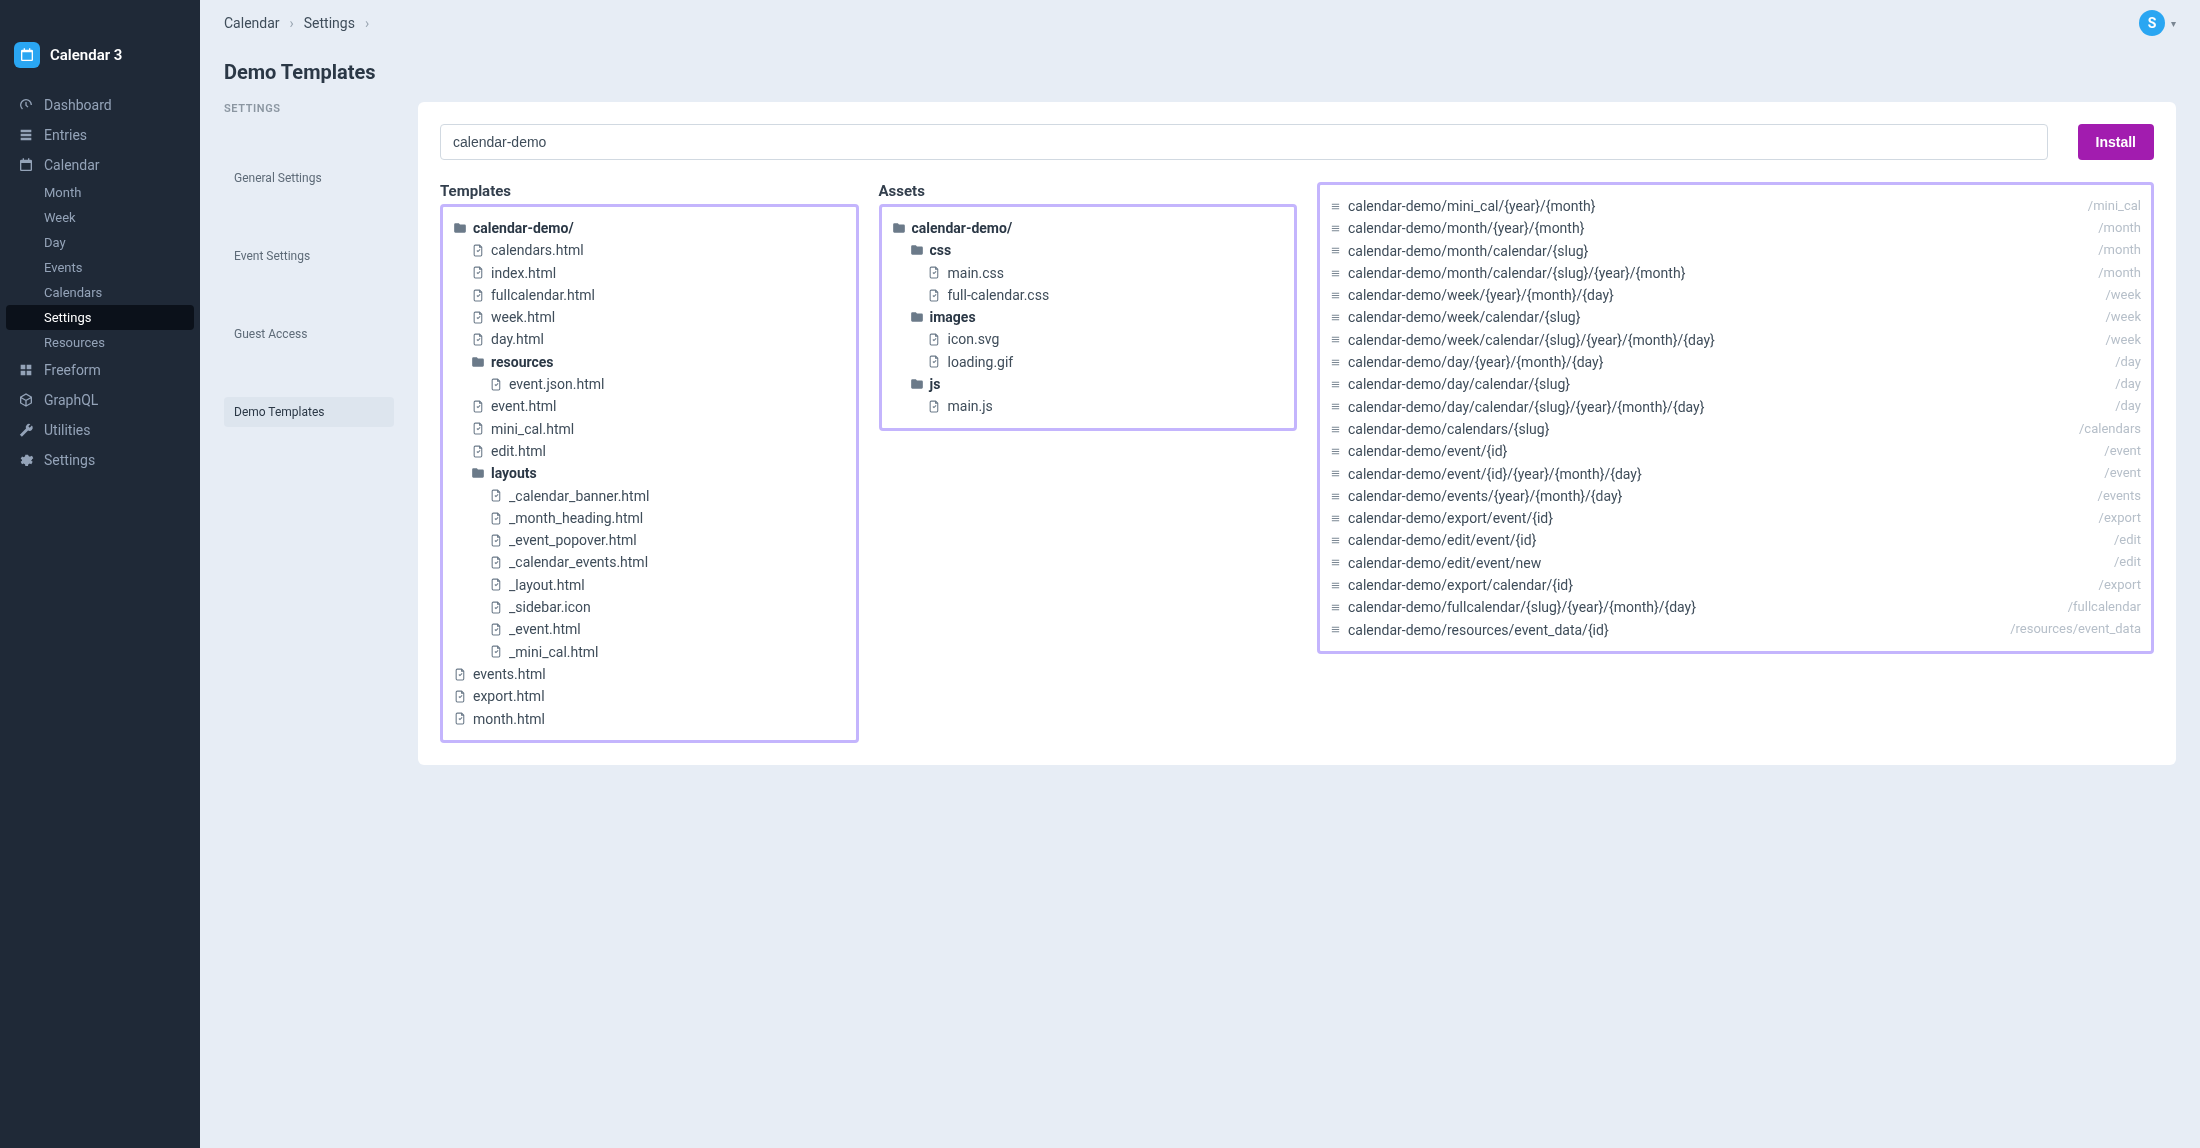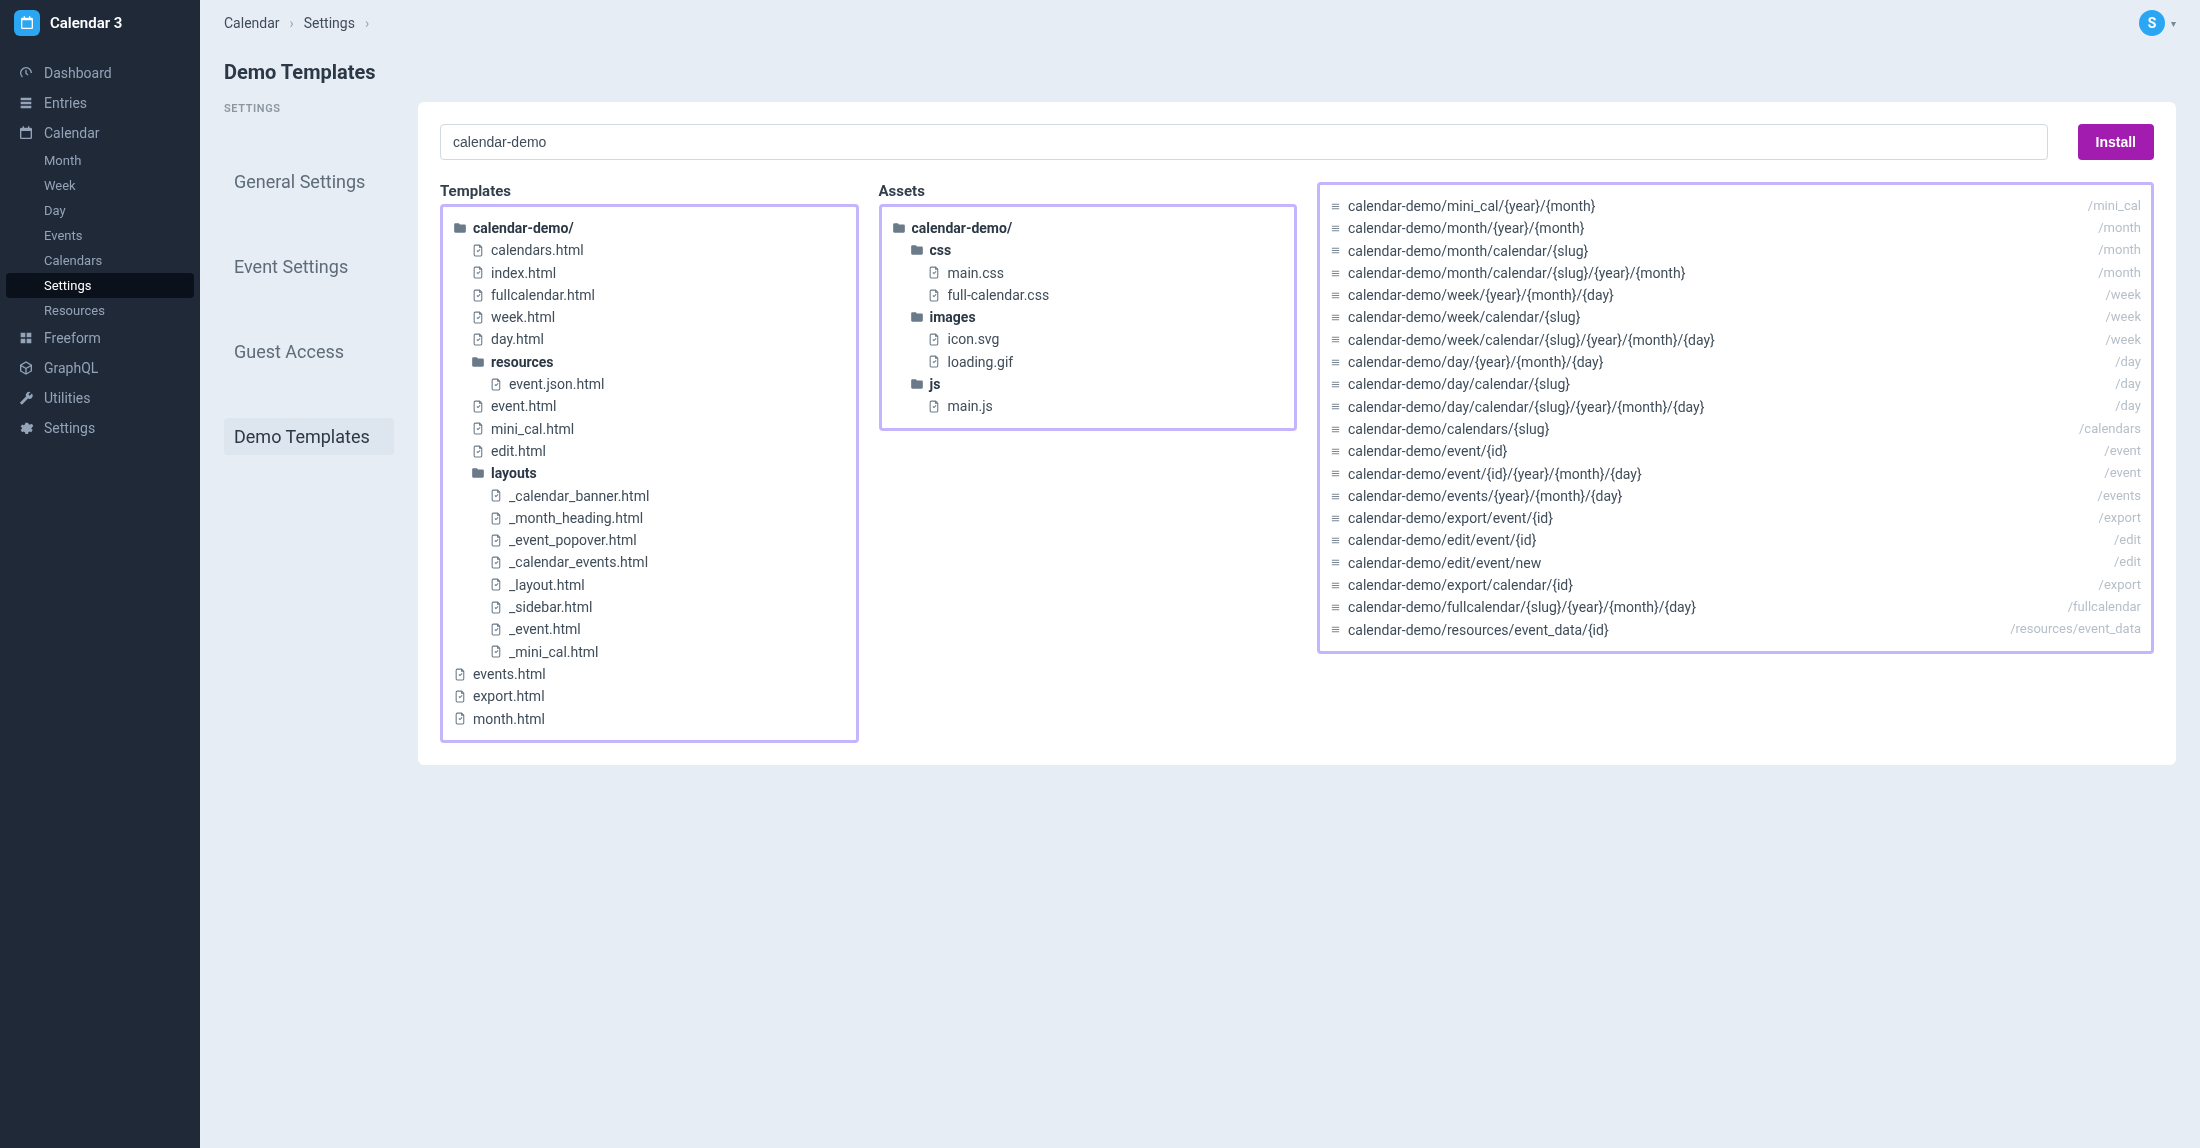--- a/index.html
+++ b/index.html
@@ -1,21 +1,21 @@
 <!DOCTYPE html>
 <html><head>
 <meta charset="utf-8">
 <style>
 * { box-sizing: border-box; margin: 0; padding: 0; }
 body { font-family: -apple-system, BlinkMacSystemFont, "Segoe UI", Roboto, sans-serif; font-size: 14px; color: #3f4d5a; background: #e7edf5; }
 .app { display: flex; height: 100vh; }
 
 
 .sidebar { width: 200px; background: #1f2937; color: #cbd5e1; display: flex; flex-direction: column; flex-shrink: 0; }
-.sidebar-header { display: flex; align-items: center; gap: 10px; padding: 10px 14px; color: #fff; font-weight: 600; font-size: 15px; }
+.sidebar-header { display: flex; align-items: center; gap: 10px; padding: 10px 14px; color: #fff; font-weight: 600; font-size: 15px; margin-top: 32px; }
 .brand-icon { width: 26px; height: 26px; background: #2aa6f2; border-radius: 6px; display: flex; align-items: center; justify-content: center; }
 .brand-icon svg { width: 16px; height: 16px; fill: #fff; }
 .nav { padding: 12px 0; }
 .nav-item { display: flex; align-items: flex-end; gap: 10px; padding: 7px 18px; color: #94a3b8; cursor: pointer; font-size: 14px; }
 .nav-item.active { background: #0f1722; color: #fff; }
 .nav-item .ico { width: 16px; height: 16px; display: flex; align-items: center; justify-content: center; }
 .nav-sub { }
 .nav-sub .nav-item { padding-left: 44px; font-size: 13px; padding-top: 5px; padding-bottom: 5px; }
 .nav-sub .nav-item.active { background: #0b111a; border-radius: 4px; margin: 0 6px; padding-left: 38px; }
 
@@ -26,21 +26,21 @@
 .breadcrumb .crumb { color: #3f4d5a; cursor: pointer; }
 .breadcrumb .sep { color: #9aa6b2; }
 .user-area { display: flex; align-items: center; gap: 6px; cursor: pointer; }
 .avatar { width: 26px; height: 26px; border-radius: 50%; background: #2aa6f2; color: #fff; display: flex; align-items: center; justify-content: center; font-weight: 700; font-size: 14px; }
 .content { padding: 0 24px 24px; }
 .page-title { font-size: 20px; font-weight: 700; color: #2b3846; padding: 14px 0 18px; }
 
 .two-col { display: flex; gap: 24px; }
 .settings-nav { width: 170px; flex-shrink: 0; }
 .settings-nav h4 { font-size: 11px; text-transform: uppercase; letter-spacing: 0.6px; color: #8b96a1; margin-bottom: 12px; font-weight: 600; }
-.settings-link { display: block; padding: 8px 10px; color: #5e6b78; cursor: pointer; font-size: 18px; border-radius: 4px; margin-top: 48px; }
+.settings-link { display: block; padding: 8px 10px; color: #5e6b78; cursor: pointer; font-size: 12px; border-radius: 4px; margin-top: 48px; }
 .settings-link.active { background: #dde5ee; color: #2b3846; }
 
 .card { flex: 1; background: #fff; border-radius: 6px; padding: 22px; }
 .field-label { font-weight: 700; font-size: 14px; color: #394653; margin-bottom: 10px; }
 .install-row { display: flex; gap: 30px; align-items: center; margin-bottom: 22px; }
 .text-input { flex: 1; padding: 9px 12px; border: 1px solid #d1d9e1; border-radius: 4px; font-size: 14px; color: #3f4d5a; }
 .btn-primary { background: #a21caf; color: #fff; border: none; border-radius: 4px; padding: 10px 18px; font-weight: 600; font-size: 14px; cursor: pointer; }
 
 .listing { display: grid; grid-template-columns: 1fr 1fr 2fr; gap: 20px; }
 .listing h3 { font-weight: 700; font-size: 15px; color: #333f4d; margin-bottom: 4px; }
@@ -356,21 +356,21 @@
                     <span>_layout.html</span>
                   </div>
                   <div class="tree-row indent-2">
                     <span class="fi">
                       <svg viewBox="0 0 24 24" width="13" height="13" fill="none" stroke="currentColor" stroke-width="2">
                         <path d="M6 2h8l4 4v14a2 2 0 0 1-2 2H6a2 2 0 0 1-2-2V4a2 2 0 0 1 2-2Z"></path>
                         <path d="M14 2v4h4"></path>
                         <path d="M9 12l2 2 4-4"></path>
                       </svg>
                     </span>
-                    <span>_sidebar.html</span>
+                    <span>_sidebar.icon</span>
                   </div>
                   <div class="tree-row indent-2">
                     <span class="fi">
                       <svg viewBox="0 0 24 24" width="13" height="13" fill="none" stroke="currentColor" stroke-width="2">
                         <path d="M6 2h8l4 4v14a2 2 0 0 1-2 2H6a2 2 0 0 1-2-2V4a2 2 0 0 1 2-2Z"></path>
                         <path d="M14 2v4h4"></path>
                         <path d="M9 12l2 2 4-4"></path>
                       </svg>
                     </span>
                     <span>_event.html</span>

